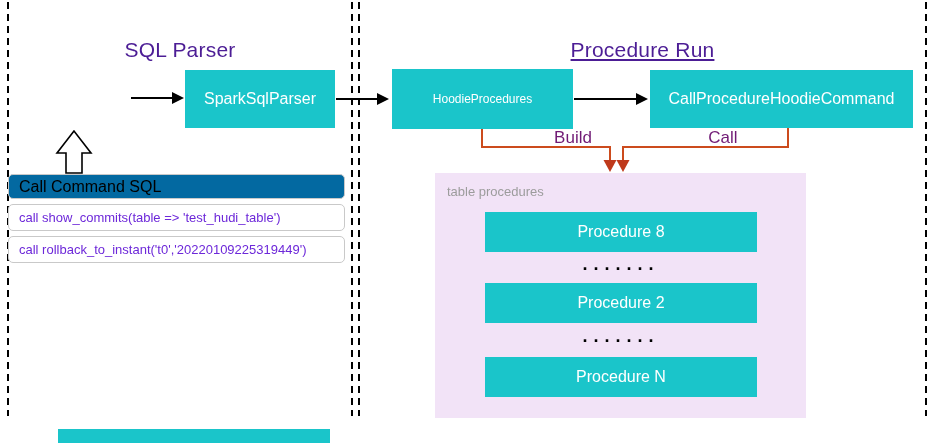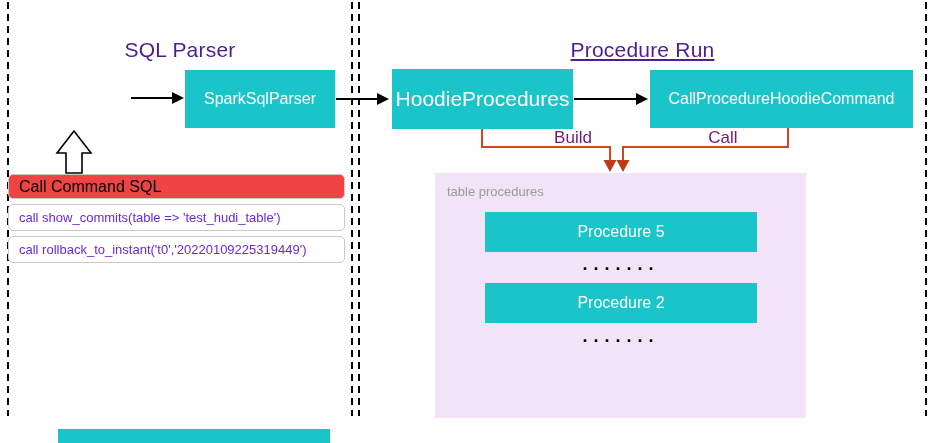--- a/index.html
+++ b/index.html
@@ -20,21 +20,21 @@
   }
   .node .narrow{display:inline-block;max-width:78px;}
   .edge-label{
     position:absolute;font-size:17px;color:#701a75;text-align:center;height:20px;line-height:20px;
   }
   .sql-panel{position:absolute;left:8px;top:174px;width:337px;}
   .sql-cell{
     box-sizing:border-box;border:1px solid #C9C9C9;border-radius:5px;
     background:#ffffff;padding:0 10px;display:flex;align-items:center;
   }
-  .sql-header{height:25px;background:#ef4444;font-size:16px;color:#000;margin-bottom:5px;}
+  .sql-header{height:25px;background:#0369a1;font-size:16px;color:#000;margin-bottom:5px;}
   .sql-row{height:27px;font-size:13px;color:#6d28d9;margin-bottom:5px;white-space:nowrap;}
   .user-procedures{
     position:absolute;left:435px;top:173px;width:371px;height:245px;
     background:#F2E3F7;
   }
   .user-procedures-label{
     position:absolute;left:12px;top:11px;font-size:13px;color:#9C9C9C;
   }
   .proc-box{
     position:absolute;left:485px;width:272px;height:40px;background:#1AC5CA;
@@ -85,40 +85,41 @@
       <polygon points="616.5,160 629.5,160 623,172" fill="#BF391B"></polygon>
     </g>
   </svg>
 
   <div class="section-title" style="left:8px;width:344px;">SQL Parser</div>
   <div class="section-title" style="left:359px;width:567px;text-decoration:underline;">Procedure Run</div>
 
   <div class="node" style="left:185px;top:70px;width:150px;height:58px;">
     <span>SparkSqlParser</span>
   </div>
-  <div class="node" style="left:392px;top:69px;width:181px;height:60px;font-size:21px;text-align:center;">
+  <div class="node" style="left:392px;top:69px;width:181px;height:60px;font-size:12px;text-align:center;">
     <span>HoodieProcedures</span>
   </div>
   <div class="node" style="left:650px;top:70px;width:263px;height:58px;">
     <span>CallProcedureHoodieCommand</span>
   </div>
 
   <div class="sql-panel">
     <div class="sql-cell sql-header">Call Command SQL</div>
     <div class="sql-cell sql-row">call show_commits(table =&gt; 'test_hudi_table')</div>
     <div class="sql-cell sql-row">call rollback_to_instant('t0','20220109225319449')</div>
   </div>
 
   <div class="edge-label" style="left:540px;top:128px;width:66px;">Build</div>
   <div class="edge-label" style="left:690px;top:128px;width:66px;">Call</div>
 
   <div class="user-procedures">
     <div class="user-procedures-label">table procedures</div>
   </div>
 
-  <div class="proc-box" style="top:212px;">Procedure 5</div>
+  <div class="proc-box" style="top:212px;">Procedure 8</div>
   <div class="dots-row" style="top:262px;">·······</div>
   <div class="proc-box" style="top:283px;">Procedure 2</div>
   <div class="dots-row" style="top:334px;">·······</div>
+  <div class="proc-box" style="top:357px;">Procedure N</div>
 
   <div class="clipped-box"></div>
 
 </div>
 
 </body></html>

